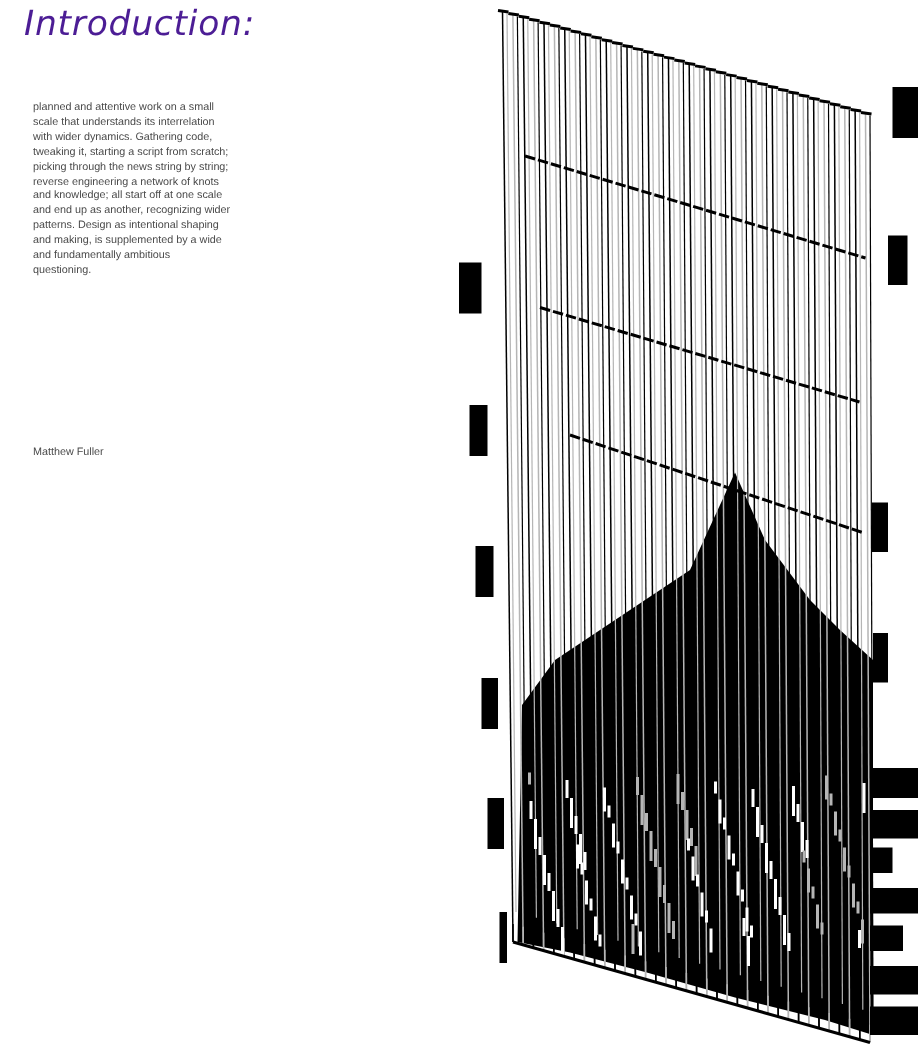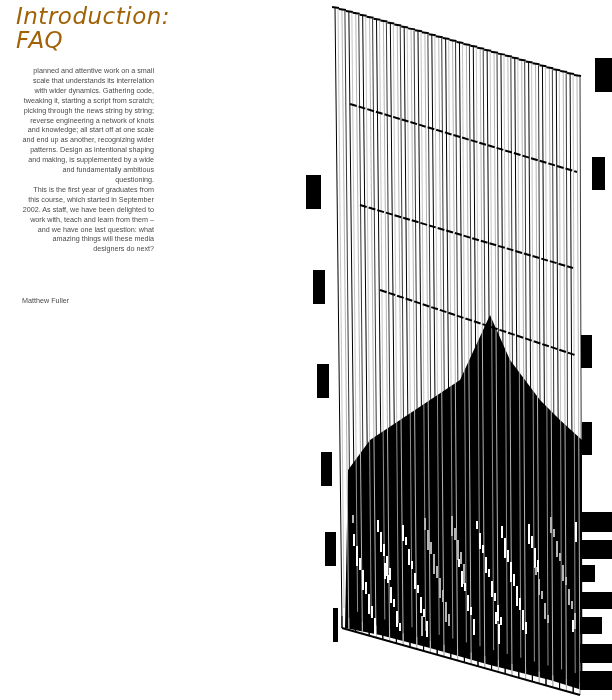--- a/index.html
+++ b/index.html
@@ -1,48 +1,46 @@
 <!DOCTYPE html>
 <html><head>
 <meta charset="utf-8">
 <style>
   html, body { margin: 0; padding: 0; background: #ffffff; }
   body { width: 612px; height: 700px; position: relative; overflow: hidden; font-family: "Liberation Sans", sans-serif; color: #3a3a3a; }
   .title {
     position: absolute; left: 16px; top: 4px;
     font-family: "DejaVu Sans", sans-serif; font-style: italic; font-weight: 200;
-    font-size: 23px; line-height: 24px; color: #a16207; letter-spacing: 0.5px;
+    font-size: 23px; line-height: 24px; color: #4c1d95; letter-spacing: 0.5px;
     margin: 0;
   }
   .title span { display: block; }
   .body-text {
     position: absolute; left: 22px; top: 66px; width: 132px;
     font-family: "Liberation Sans", sans-serif; font-size: 7.2px; line-height: 9.9px;
     color: #4a4a4a; margin: 0;
   }
-  .body-text p { margin: 0; text-align: right; }
+  .body-text p { margin: 0; }
   .body-text .indent { text-indent: 8px; }
   .author {
     position: absolute; left: 22px; top: 296px;
     font-family: "Liberation Sans", sans-serif; font-size: 7.2px; color: #4a4a4a; text-align: right;
   }
   .figure { position: absolute; left: 290px; top: 0; width: 322px; height: 700px; }
   .figure svg { width: 322px; height: 700px; display: block; }
 </style>
 </head>
 <body>
 
 <h1 class="title">
   <span>Introduction:</span>
-  <span>FAQ</span>
 </h1>
 
 <div class="body-text">
   <p>planned and attentive work on a small scale that understands its interrelation with wider dynamics. Gathering code, tweaking it, starting a script from scratch; picking through the news string by string; reverse engineering a network of knots and knowledge; all start off at one scale and end up as another, recognizing wider patterns. Design as intentional shaping and making, is supplemented by a wide and fundamentally ambitious questioning.</p>
-  <p class="indent">This is the first year of graduates from this course, which started in September 2002.   As staff, we have been delighted to work with, teach and learn from them – and we have one last question: what amazing things will these media designers do next?</p>
 </div>
 
 <div class="author">Matthew Fuller</div>
 
 <div class="figure">
   <svg id="fig" viewBox="0 0 322 700" xmlns="http://www.w3.org/2000/svg">
       <polygon points="58,470 80,440 110,420 140,400 170,380 200,315 220,360 250,400 270,420 292,440 292,690 260,680 200,665 140,648 90,635 55,628" fill="#000000"></polygon>
       <line x1="45" y1="7" x2="52" y2="628" stroke="#000000" stroke-width="1"></line>
       <line x1="48" y1="9" x2="54" y2="608" stroke="#b5b5b5" stroke-width="0.8"></line>
       <line x1="42" y1="7" x2="49" y2="8" stroke="#000000" stroke-width="2"></line>

